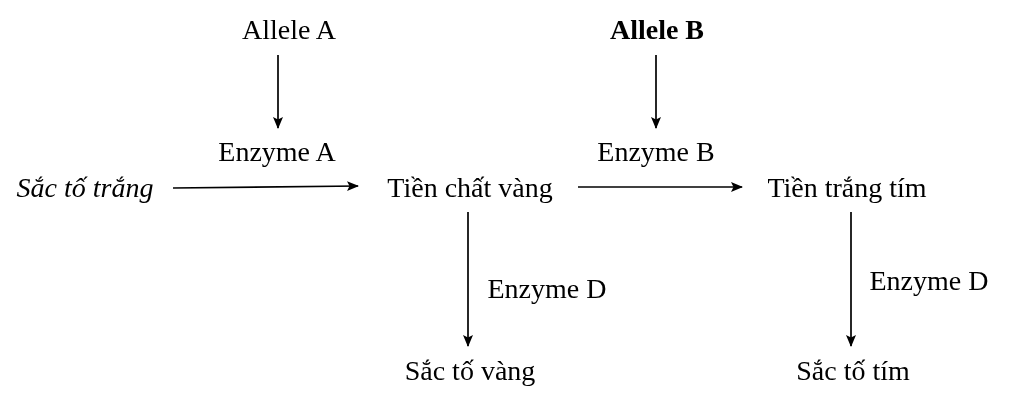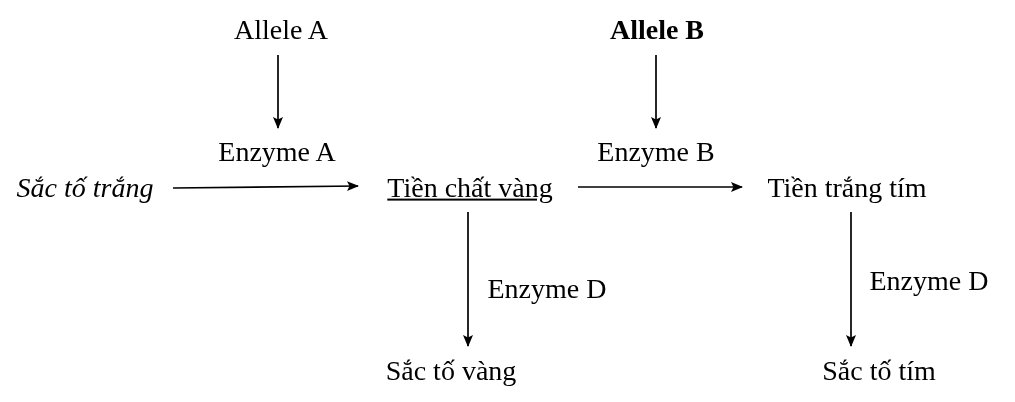--- a/index.html
+++ b/index.html
@@ -50,35 +50,35 @@
 
     <line x1="173" y1="188" x2="358" y2="186" stroke="#000000" stroke-width="1.7" marker-end="url(#ah)"></line>
 
     <line x1="578" y1="187" x2="742" y2="187" stroke="#000000" stroke-width="1.7" marker-end="url(#ah)"></line>
 
     <line x1="468" y1="212" x2="468" y2="346" stroke="#000000" stroke-width="1.7" marker-end="url(#ah)"></line>
 
     <line x1="851" y1="212" x2="851" y2="346" stroke="#000000" stroke-width="1.7" marker-end="url(#ah)"></line>
   </svg>
 
-  <div class="label" style="left:281px; top:30px;">Allele A</div>
+  <div class="label" style="left:289px; top:30px;">Allele A</div>
 
   <div class="label" style="left:657px; top:30px;font-weight:bold;">Allele B</div>
 
   <div class="label" style="left:277px; top:152px;text-align:center;">Enzyme A</div>
 
   <div class="label" style="left:656px; top:152px;font-family:Liberation Serif, serif;">Enzyme B</div>
 
   <div class="label" style="left:85px; top:188px;font-style:italic;">Sắc tố trắng</div>
 
-  <div class="label" style="left:470px; top:188px;text-decoration:underline;">Tiền chất vàng</div>
+  <div class="label" style="left:470px; top:188px;">Tiền chất vàng</div>
 
   <div class="label" style="left:847px; top:188px;">Tiền trắng tím</div>
 
   <div class="label" style="left:547px; top:289px;">Enzyme D</div>
 
   <div class="label" style="left:929px; top:281px;">Enzyme D</div>
 
-  <div class="label" style="left:451px; top:371px;font-family:Liberation Serif, serif;">Sắc tố vàng</div>
+  <div class="label" style="left:470px; top:371px;font-family:Liberation Serif, serif;">Sắc tố vàng</div>
 
-  <div class="label" style="left:879px; top:371px;">Sắc tố tím</div>
+  <div class="label" style="left:853px; top:371px;">Sắc tố tím</div>
 
 </div>
 
 </body></html>

